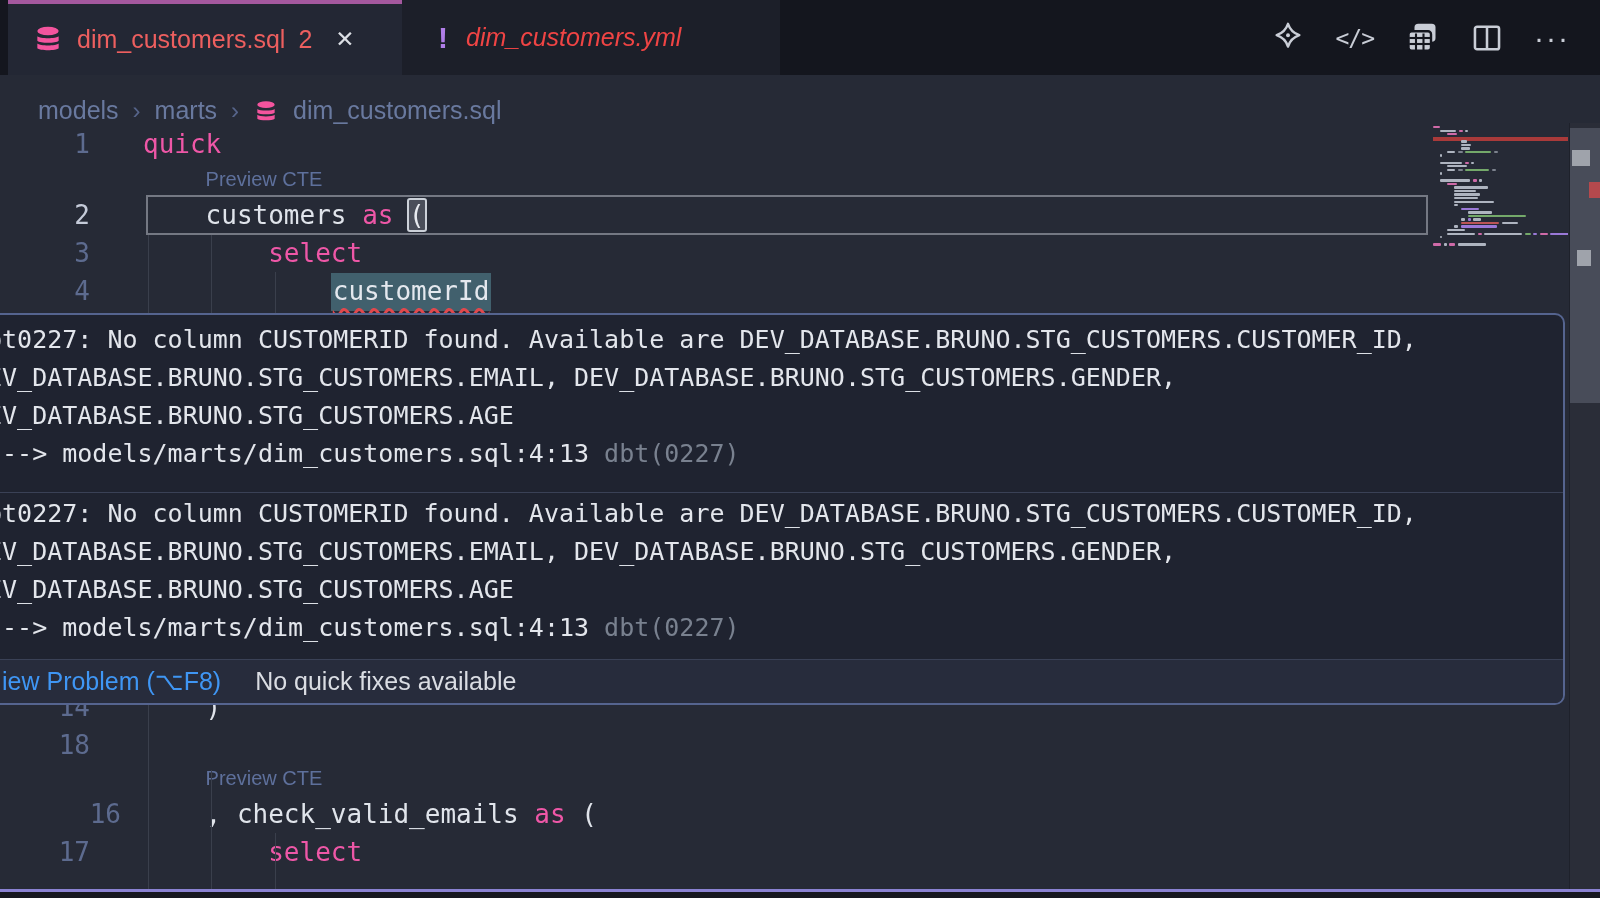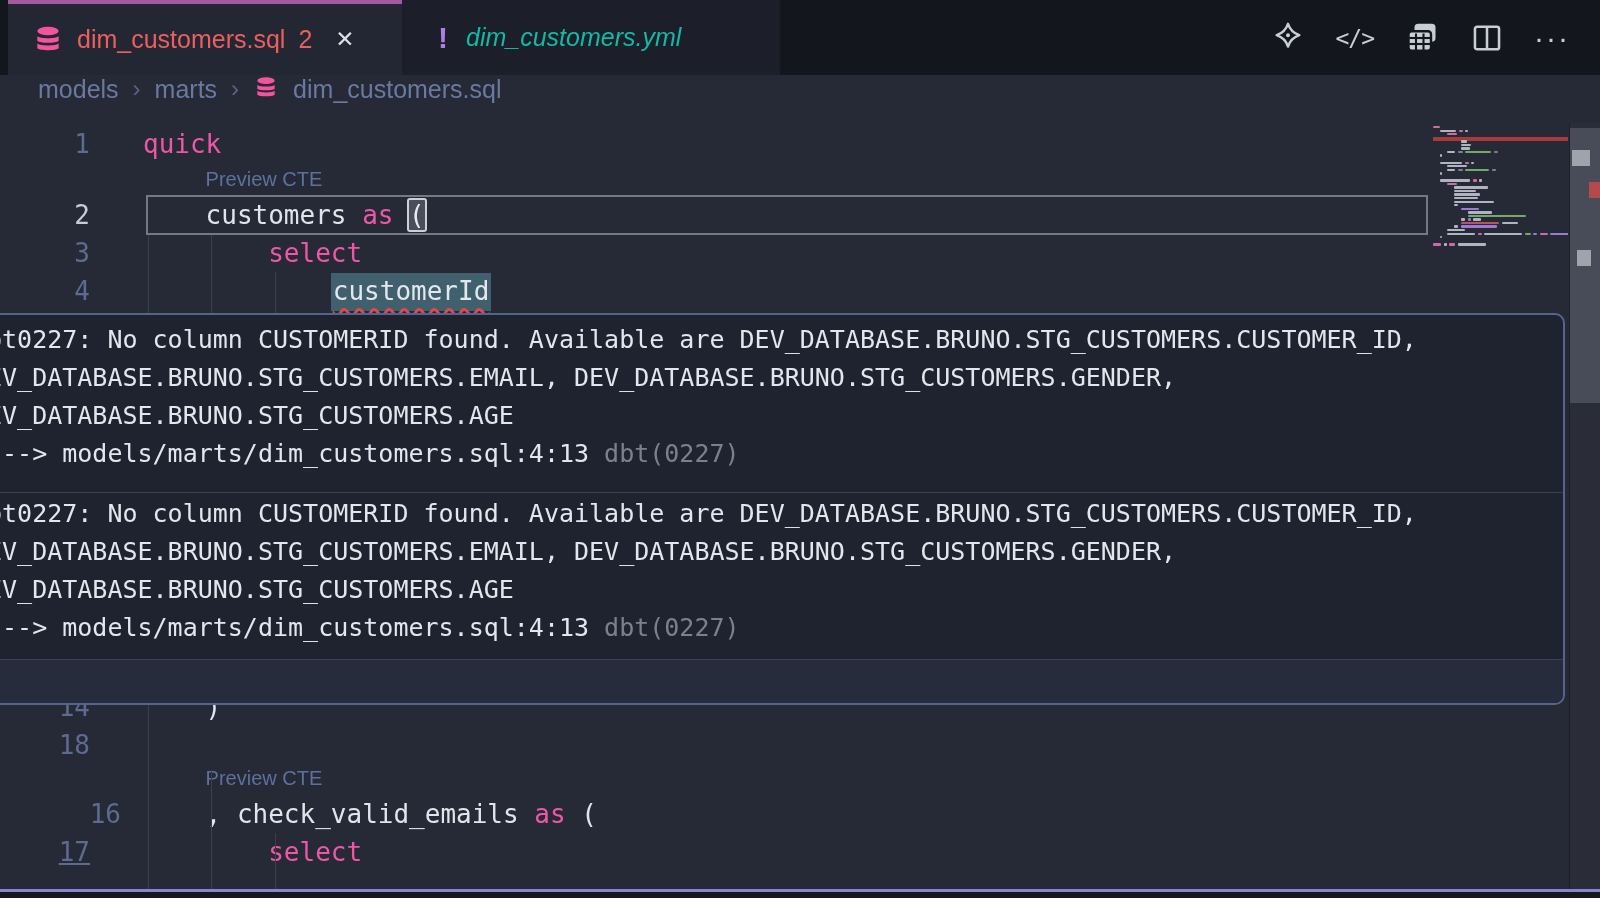--- a/index.html
+++ b/index.html
@@ -4,30 +4,30 @@
 <style>
   html,body{margin:0;padding:0;background:#0e1016;}
   .screen{position:relative;width:1600px;height:898px;background:#262a36;overflow:hidden;
           font-family:"Liberation Sans",sans-serif;-webkit-font-smoothing:antialiased;}
   
   .tabbar{position:absolute;left:0;top:0;width:1600px;height:75px;background:#14161e;}
   .tab{position:absolute;top:0;height:75px;display:flex;align-items:center;box-sizing:border-box;cursor:pointer;}
   .tab.active{left:8px;width:394px;background:#232734;border-top:4px solid #a4589e;padding:0 14px 0 24px;gap:13px;}
   .tab.preview{left:402px;width:378px;background:#1c1f29;padding:0 24px 0 36px;gap:18px;}
   .tab .fname{font-size:25px;color:#ed5f5f;white-space:nowrap;}
-  .tab.preview .fname{color:#14b8a6;font-style:italic;}
+  .tab.preview .fname{color:#ef4444;font-style:italic;}
   .tab .badge{font-size:25px;color:#ed5f5f;}
   .tab .close{font-size:23px;color:#dcdfe5;margin-left:10px;}
   .bang{color:#b07ee8;font-size:30px;font-weight:700;font-style:normal;}
   .actions{position:absolute;right:30px;top:0;height:75px;display:flex;align-items:center;gap:30px;color:#c9cdd6;}
   .actions .aicon{display:flex;align-items:center;justify-content:center;cursor:pointer;}
   .codeglyph{font-family:"DejaVu Sans Mono",monospace;font-size:23px;color:#c9cdd6;letter-spacing:-1px;}
   .more{font-size:30px;color:#c9cdd6;letter-spacing:2px;line-height:20px;}
   
-  .crumbs{position:absolute;left:0;top:75px;width:1600px;height:50px;display:flex;align-items:flex-start;
+  .crumbs{position:absolute;left:0;top:75px;width:1600px;height:50px;display:flex;align-items:flex-end;
           padding-left:38px;box-sizing:border-box;gap:14px;font-size:25px;color:#69799f;}
   .crumbs .sep{color:#56648a;font-size:24px;}
   .crumbs .item{cursor:pointer;}
   
   .code-font{font-family:"DejaVu Sans Mono",monospace;font-size:26px;line-height:38px;white-space:pre;}
   .gutter-num{position:absolute;left:0;width:90px;height:38px;text-align:right;color:#5d6b8f;
               font-family:"DejaVu Sans Mono",monospace;font-size:26px;line-height:38px;}
   .gutter-num.current{color:#c5cbd9;}
   .code-line{position:absolute;height:38px;}
   .tk-kw{color:#ee57a7;}
@@ -139,21 +139,21 @@
       <div class="gutter-num" style="top: 234px;">3</div>
       <div class="code-line code-font" style="left: 268.2px; top: 234px;"><span class="tk-kw">select</span></div>
       <div class="gutter-num" style="top: 272px;">4</div>
       <div class="code-line code-font" style="left: 330.8px; top: 272px;"><span class="tk-err">customerId</span></div>
       <div class="gutter-num" style="top: 688px;">14</div>
       <div class="code-line code-font" style="left: 205.6px; top: 688px;"><span class="tk-plain">)</span></div>
       <div class="gutter-num" style="top: 726px;">18</div>
       <div class="gutter-num" style="top: 795px; margin-left: 31px;">16</div>
       <div class="codelens" style="left: 205.6px; top: 763px;">Preview CTE</div>
       <div class="code-line code-font" style="left: 205.6px; top: 795px;"><span class="tk-plain">, check_valid_emails </span><span class="tk-kw">as</span><span class="tk-plain"> (</span></div>
-      <div class="gutter-num" style="top: 833px; text-decoration: underline;">17</div>
+      <div class="gutter-num" style="top: 833px;">17</div>
       <div class="code-line code-font" style="left: 268.2px; top: 833px;"><span class="tk-kw">select</span></div>
     </div>
 
   <div class="iguide" style="left:148px;top:235px;height:78px;"></div>
   <div class="iguide" style="left:211px;top:235px;height:78px;"></div>
   <div class="iguide" style="left:275px;top:272px;height:41px;"></div>
   <div class="iguide" style="left:148px;top:705px;height:184px;"></div>
   <div class="iguide" style="left:211px;top:770px;height:119px;"></div>
   <div class="iguide" style="left:275px;top:833px;height:56px;"></div>
 
@@ -281,18 +281,20 @@
         <span class="mseg" style="width: 28px; background: rgb(174, 180, 192);"></span>
       </div>
     </div>
 
   <div class="hover" id="hover-popup">
     <div id="hover-blocks">
         <div class="hblock hb1"><div>bt0227: No column CUSTOMERID found. Available are DEV_DATABASE.BRUNO.STG_CUSTOMERS.CUSTOMER_ID,</div><div>EV_DATABASE.BRUNO.STG_CUSTOMERS.EMAIL, DEV_DATABASE.BRUNO.STG_CUSTOMERS.GENDER,</div><div>EV_DATABASE.BRUNO.STG_CUSTOMERS.AGE</div><div><span> --&gt; models/marts/dim_customers.sql:4:13 </span><span class="hcode">dbt(0227)</span></div></div>
         <div class="hblock hb2"><div>bt0227: No column CUSTOMERID found. Available are DEV_DATABASE.BRUNO.STG_CUSTOMERS.CUSTOMER_ID,</div><div>EV_DATABASE.BRUNO.STG_CUSTOMERS.EMAIL, DEV_DATABASE.BRUNO.STG_CUSTOMERS.GENDER,</div><div>EV_DATABASE.BRUNO.STG_CUSTOMERS.AGE</div><div><span> --&gt; models/marts/dim_customers.sql:4:13 </span><span class="hcode">dbt(0227)</span></div></div>
       </div>
     <div class="hfooter">
+      <span class="hlink">iew Problem (⌥F8)</span>
+      <span class="hnofix">No quick fixes available</span>
     </div>
   </div>
 
   <div class="bottomline"></div>
   <div class="bottomdark"></div>
 </div>
 
 </body></html>

